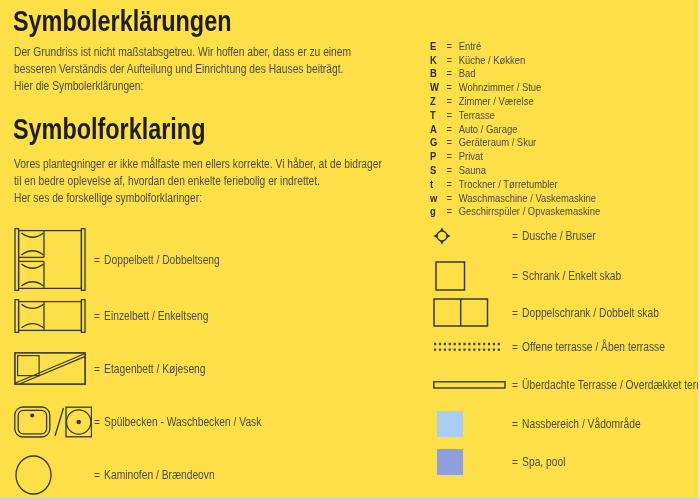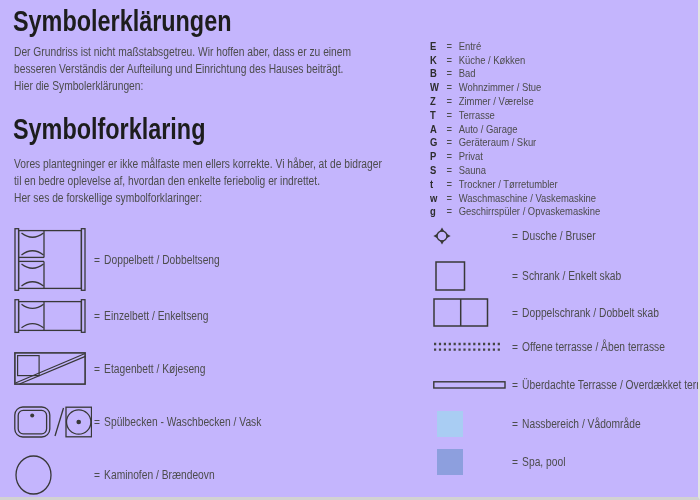--- a/index.html
+++ b/index.html
@@ -1,17 +1,17 @@
 <!DOCTYPE html>
 <html><head>
 <meta charset="utf-8">
 <style>
   html,body{margin:0;padding:0;background:#fff;}
   .page{
-    position:relative;width:700px;height:500px;background:#c4b5fd;
+    position:relative;width:700px;height:500px;background:#fde047;
     font-family:"Liberation Sans", sans-serif;overflow:hidden;box-sizing:border-box;
     border-right:2px solid #e3e3e3;border-bottom:3px solid #d2d2d2;
   }
   .hd{
     position:absolute;left:13px;margin:0;font-weight:bold;font-size:30px;color:#1d1d1d;
     transform:scaleX(0.78);transform-origin:0 0;white-space:nowrap;
   }
   .para{
     position:absolute;left:14px;font-size:12.5px;line-height:17px;color:#4c4c4c;
     transform:scaleX(0.82);transform-origin:0 0;white-space:nowrap;

